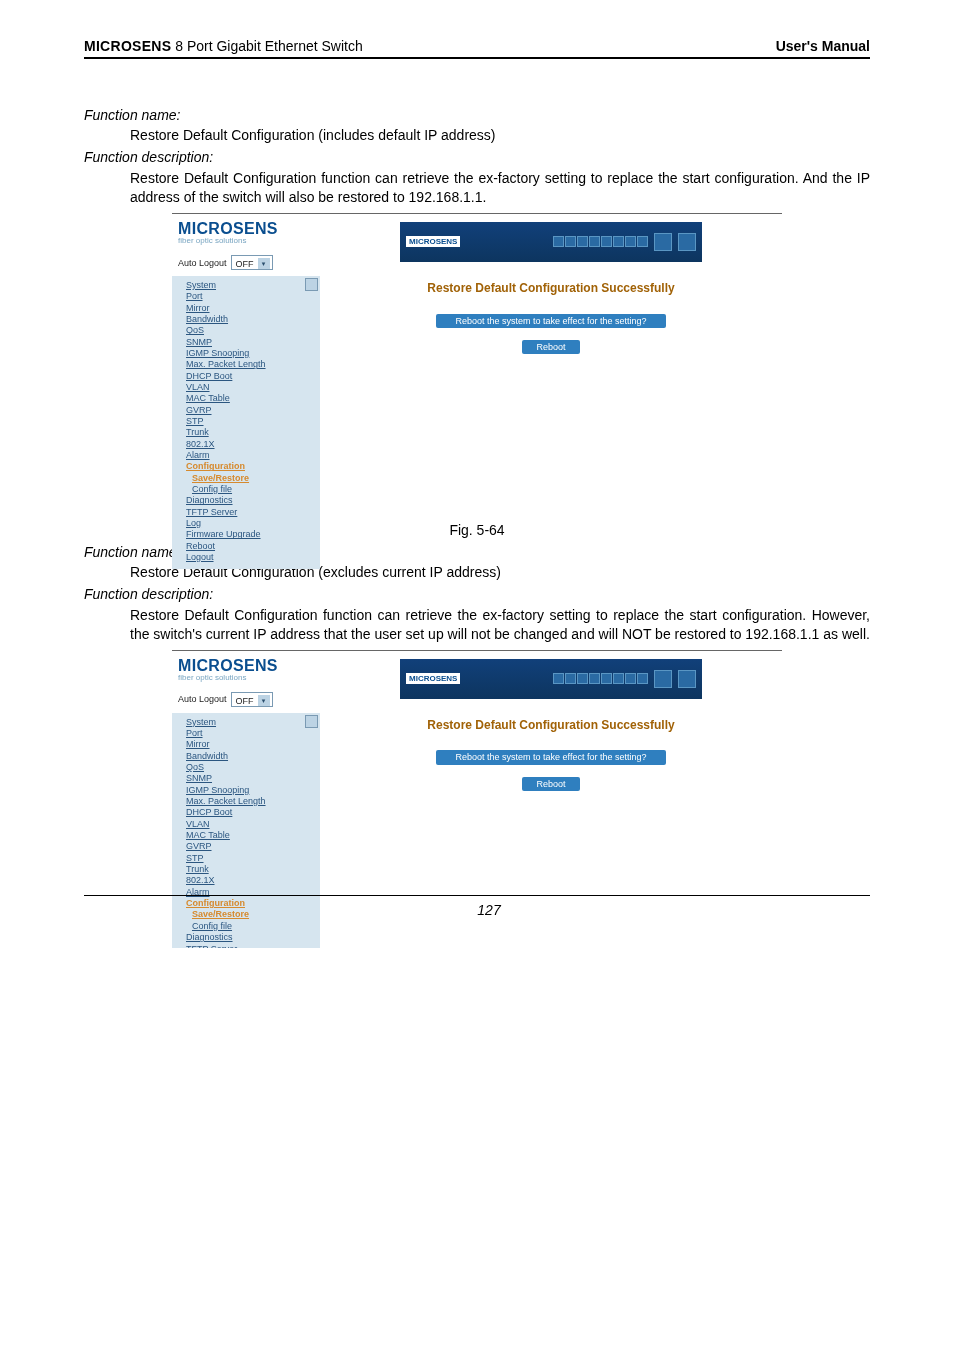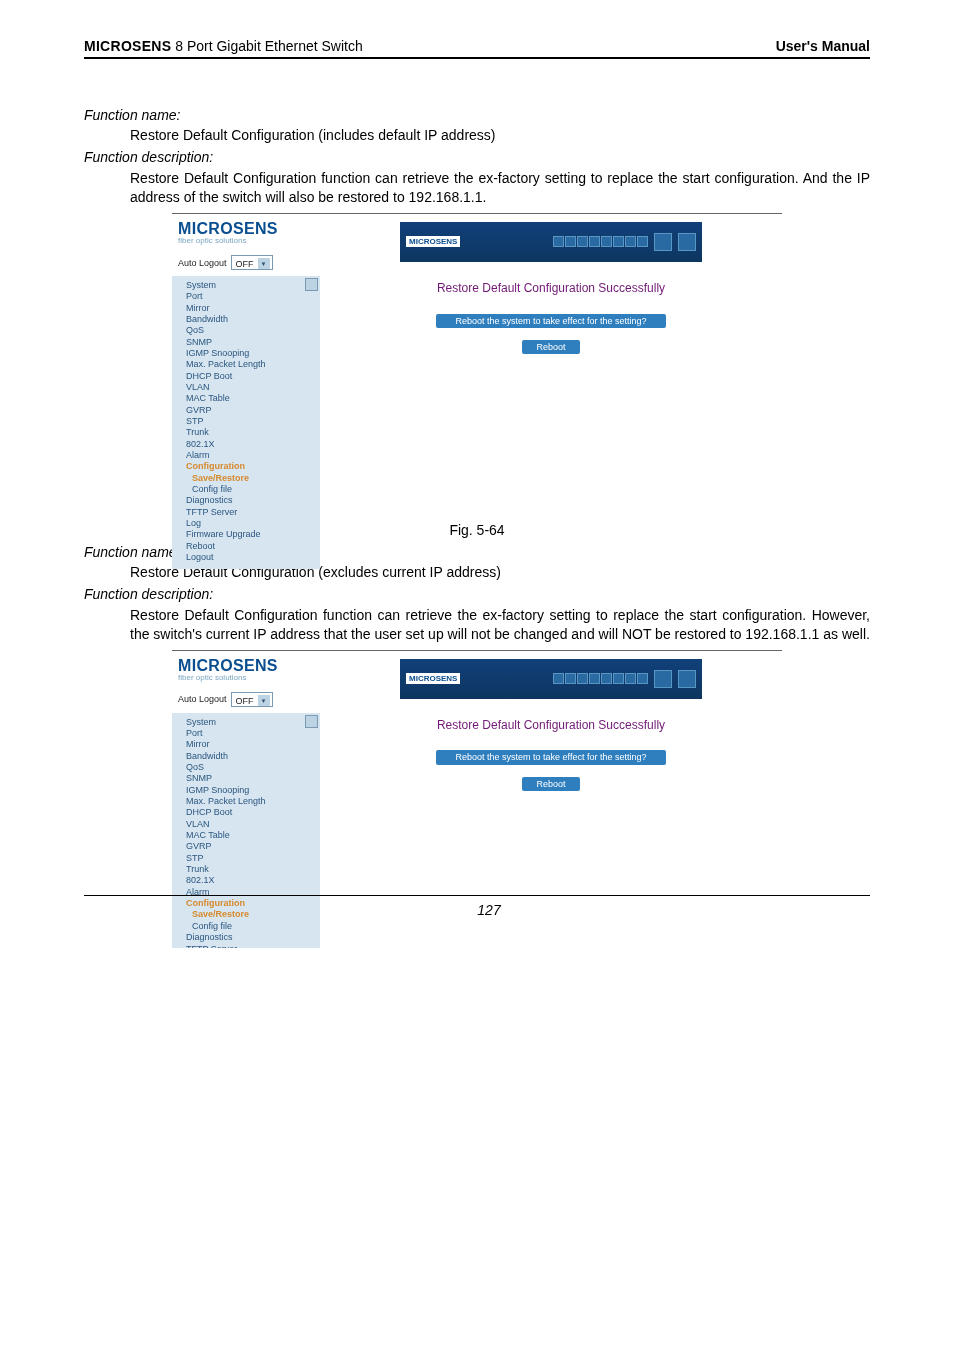--- a/index.html
+++ b/index.html
@@ -135,20 +135,21 @@
     top: 2px;
     width: 11px;
     height: 11px;
     background: #bcd3e4;
     border: 1px solid #7a9ab3;
   }
   .navitem {
     padding: 0.5px 4px 0.5px 12px;
     color: #2b5680;
     white-space: nowrap;
+    text-decoration: underline;
   }
   .navitem.cfg { color: #d68a2e; font-weight: bold; }
   .navitem.sr  { color: #d68a2e; font-weight: bold; padding-left: 18px; }
   .navitem.sub { padding-left: 18px; }
   .shot .main {
     flex: 1;
     background: #fff;
     display: flex;
     flex-direction: column;
     align-items: center;
@@ -184,23 +185,23 @@
     border: 1px solid #5a96c3;
   }
   .banner .devbox {
     width: 16px;
     height: 16px;
     background: #2a6aa3;
     border: 1px solid #5a96c3;
   }
   .maintitle {
     margin-top: 20px;
-    font-weight: 400;
+    font-weight: 700;
     font-size: 12px;
-    color: #701a75;
+    color: #a16207;
   }
   .qline {
     margin-top: 18px;
     background: #2f7fbf;
     color: #fff;
     font-size: 9px;
     padding: 2px 20px;
     border-radius: 2px;
   }
   .rbtn {

